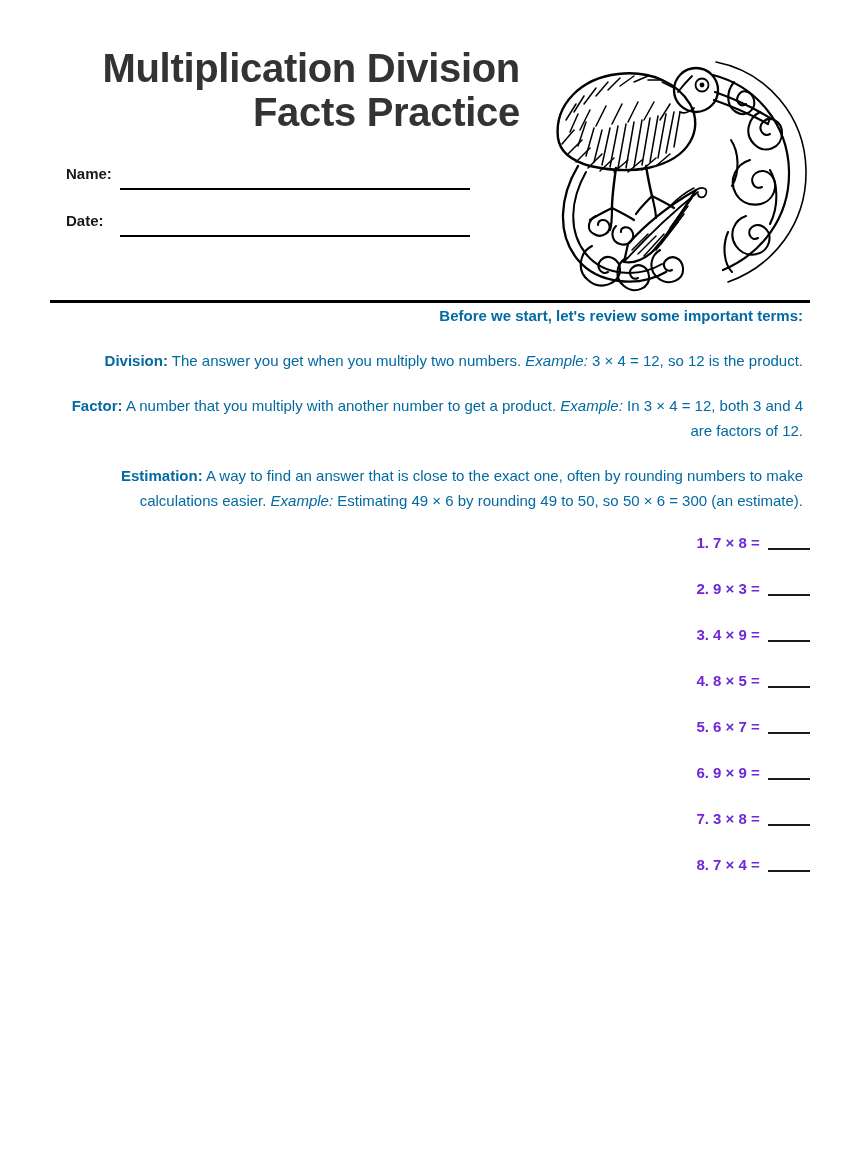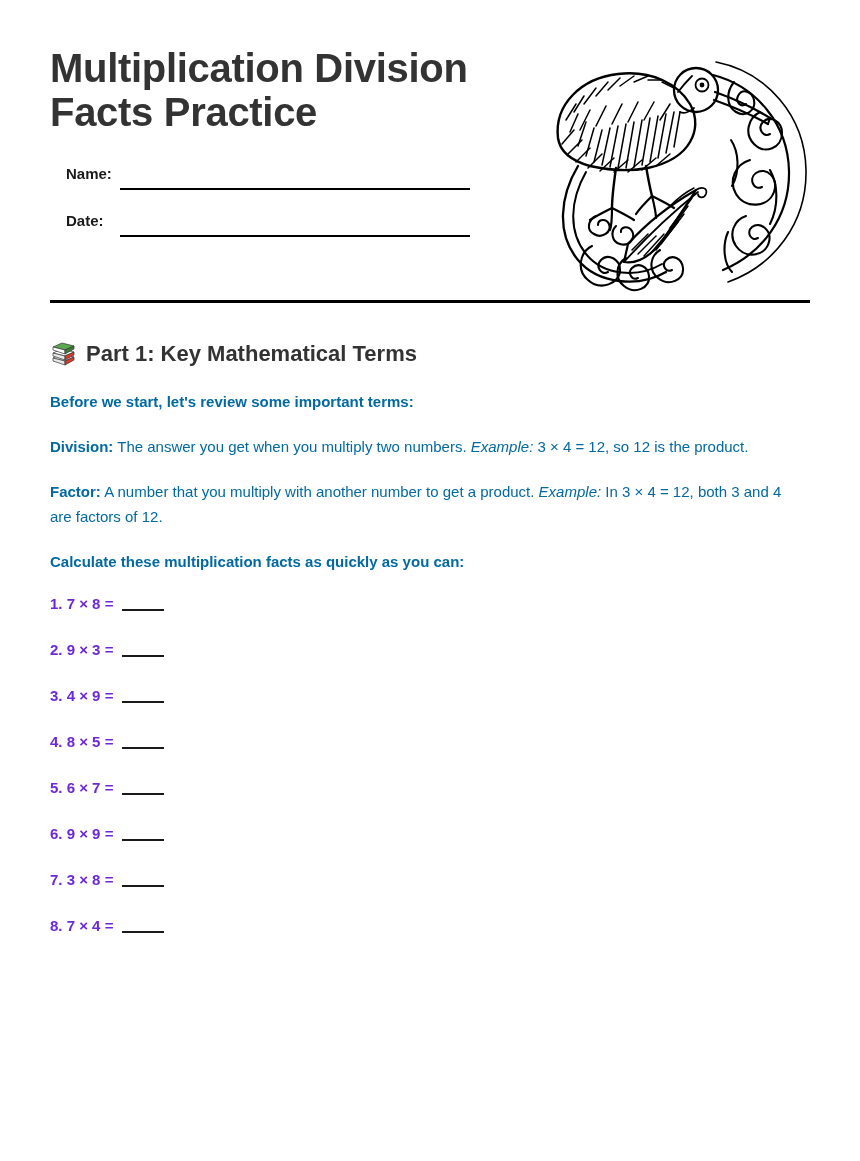--- a/index.html
+++ b/index.html
@@ -14,20 +14,21 @@
     font-family: "Liberation Sans", sans-serif;
     color: #1a1a1a;
     position: relative;
   }
   .page {
     position: relative;
     width: 860px;
     height: 917px;
     box-sizing: border-box;
     padding: 0 50px;
+    text-align: right;
   }
 
   
   .header {
     position: relative;
     height: 300px;
   }
   .doc-title {
     position: absolute;
     top: 46px;
@@ -261,59 +262,46 @@
 
           <path d="M76 196 C68 200 66 210 74 214 C82 219 92 212 89 204 C86 198 78 199 78 205"></path>
           <path d="M96 206 C90 212 92 222 100 224 C109 227 116 218 112 211 C108 205 100 207 101 212"></path>
         </g>
       </svg>
     </div>
   </div>
 
   <div class="divider"></div>
 
-  <div class="section-heading">
-    <span class="emoji">
-      <svg viewBox="0 0 26 26" xmlns="http://www.w3.org/2000/svg">
-        <g stroke="#333" stroke-width="0.7">
-          <path d="M3 17 L12 13 L24 16 L15 20 Z" fill="#ffffff"></path>
-          <path d="M3 17 L3 20 L15 24 L15 20 Z" fill="#e8e8e8"></path>
-          <path d="M15 20 L24 16 L24 19 L15 24 Z" fill="#d93b29"></path>
-          <path d="M3 12 L12 8 L24 11 L15 15 Z" fill="#ffffff"></path>
-          <path d="M3 12 L3 15 L15 19 L15 15 Z" fill="#e8e8e8"></path>
-          <path d="M15 15 L24 11 L24 14 L15 19 Z" fill="#d93b29"></path>
-          <path d="M3 6 L12 2 L24 5 L15 9 Z" fill="#5aa84f"></path>
-          <path d="M3 6 L3 9 L15 13 L15 9 Z" fill="#ffffff"></path>
-          <path d="M15 9 L24 5 L24 8 L15 13 Z" fill="#417a39"></path>
-        </g>
-      </svg>
-    </span>
-    <span>Part 1: Key Mathematical Terms</span>
-  </div>
 
   <p class="body-text lead">Before we start, let's review some important terms:</p>
 
   <p class="body-text">
     <b>Division:</b>
     <span>The answer you get when you multiply two numbers.</span>
     <i>Example:</i>
     <span>3 × 4 = 12, so 12 is the product.</span>
   </p>
 
   <p class="body-text">
     <b>Factor:</b>
     <span>A number that you multiply with another number to get a product.</span>
     <i>Example:</i>
     <span>In 3 × 4 = 12, both 3 and 4 are factors of 12.</span>
   </p>
 
 
-
-
-  <p class="body-text lead">Calculate these multiplication facts as quickly as you can:</p>
+  <p class="body-text">
+    <b>Estimation:</b>
+    <span>A way to find an answer that is close to the exact one, often by rounding numbers to make calculations easier.</span>
+    <i>Example:</i>
+    <span>Estimating 49 × 6 by rounding 49 to 50, so 50 × 6 = 300 (an estimate).</span>
+  </p>
+
+
 
   <ol class="problems">
     <li class="problem">
       <span>1.</span>
       <span>7 × 8 =</span>
       <span class="blank"></span>
     </li>
     <li class="problem">
       <span>2.</span>
       <span>9 × 3 =</span>

